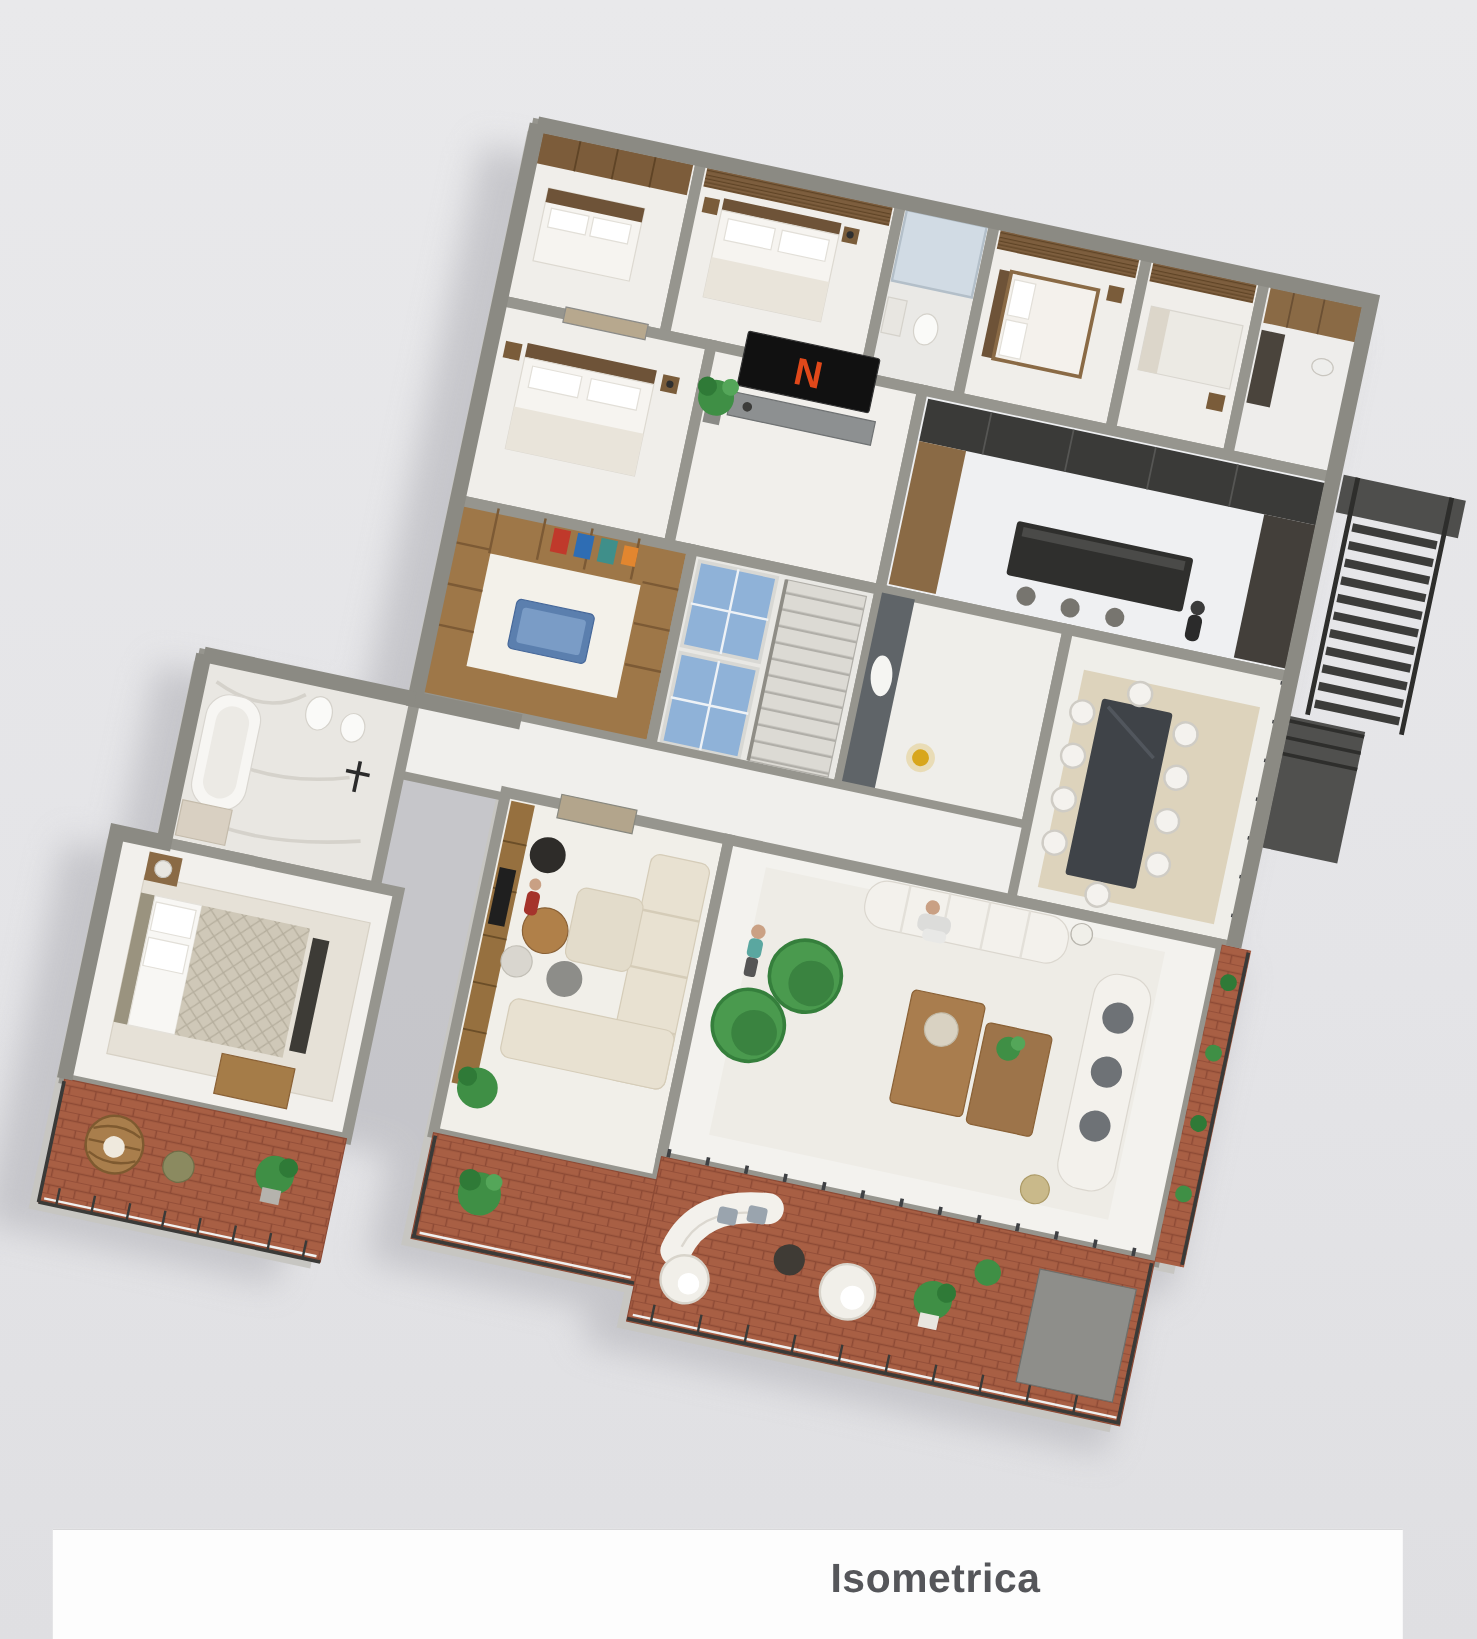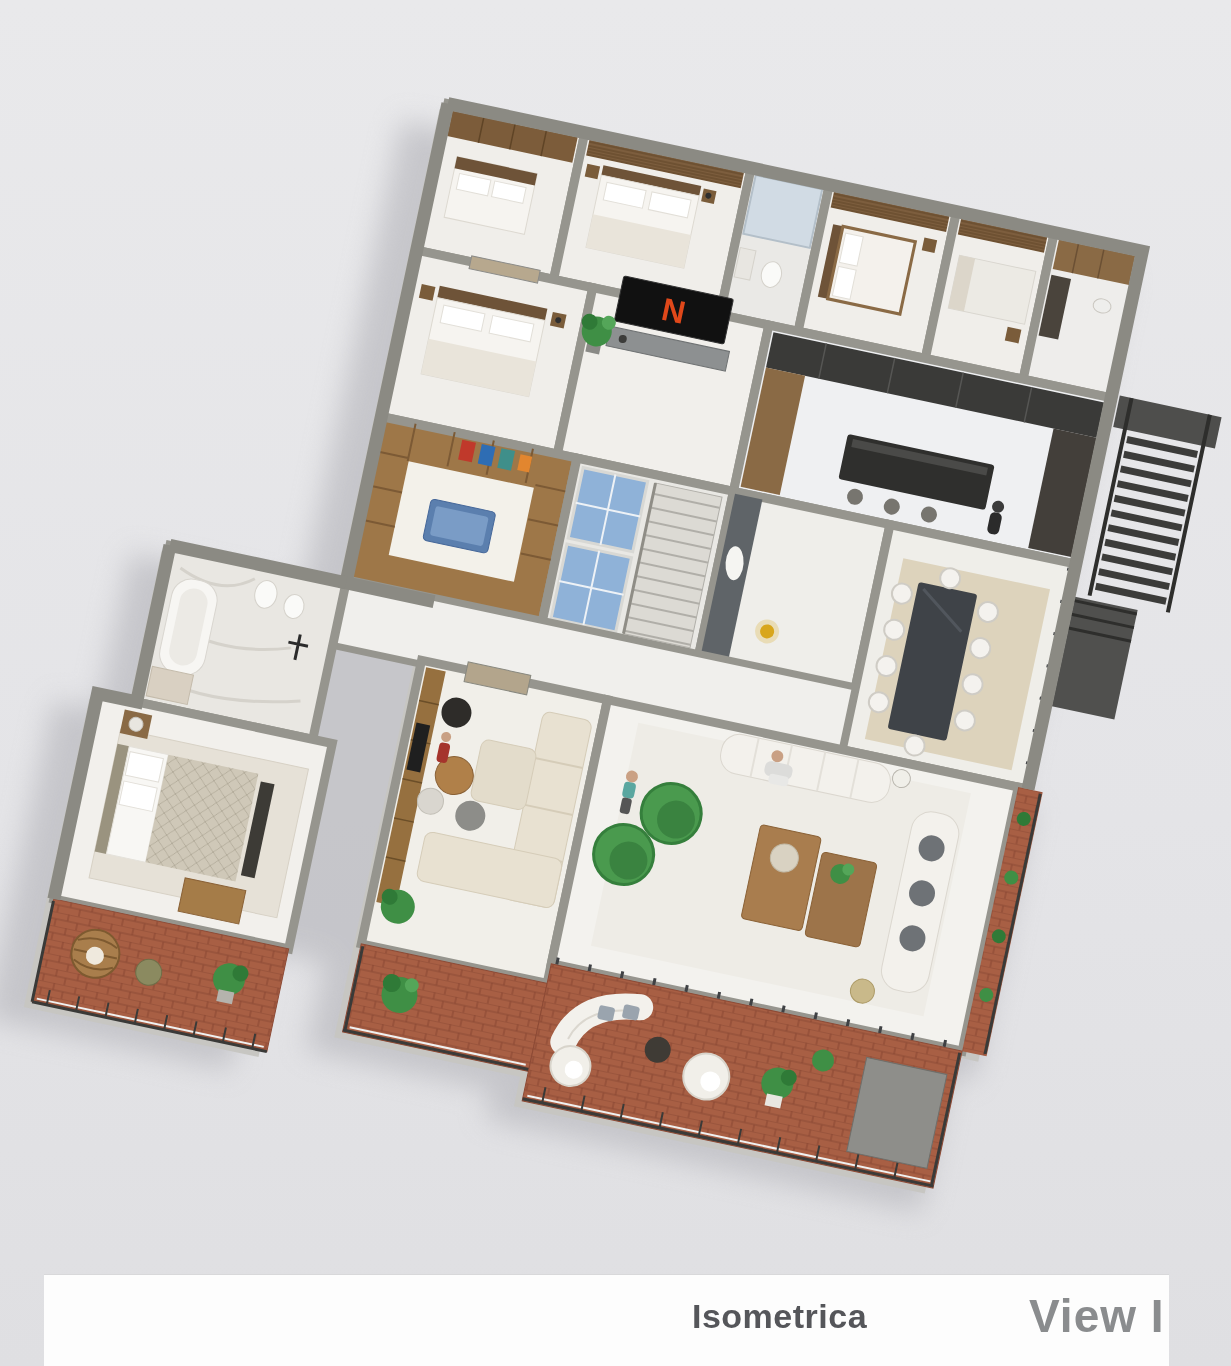--- a/index.html
+++ b/index.html
@@ -384,15 +384,14 @@
     <path d="M1056 506H1120 M1056 520H1120 M1056 534H1120" stroke="#2e2e2c" stroke-width="3"></path>
   </g>
 
   <path class="wall2" d="M340,150 H1050 V700 M340,150 V640 H430"></path>
   <path class="wall2" d="M160,640 L340,640 M160,640 L160,800 L120,800 L120,1010"></path>
 </g>
 </svg>
 
 <div class="caption">
   <span class="caption-title">Isometrica</span>
-  <span class="caption-view">View I</span>
 </div>
 </div>
 
 </body></html>

